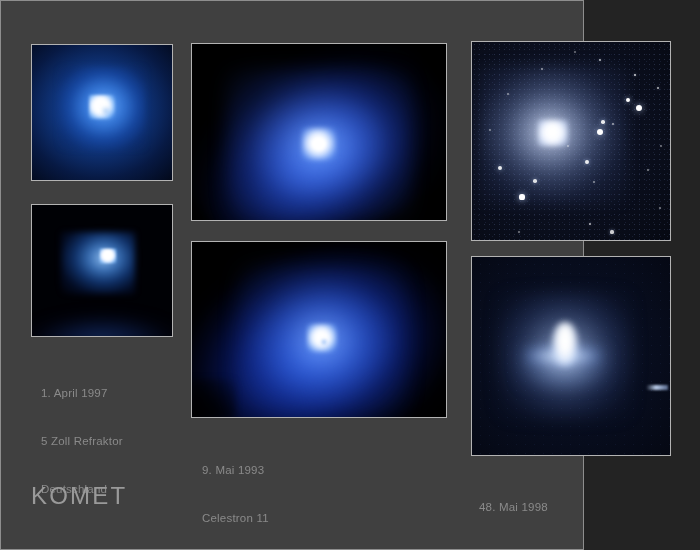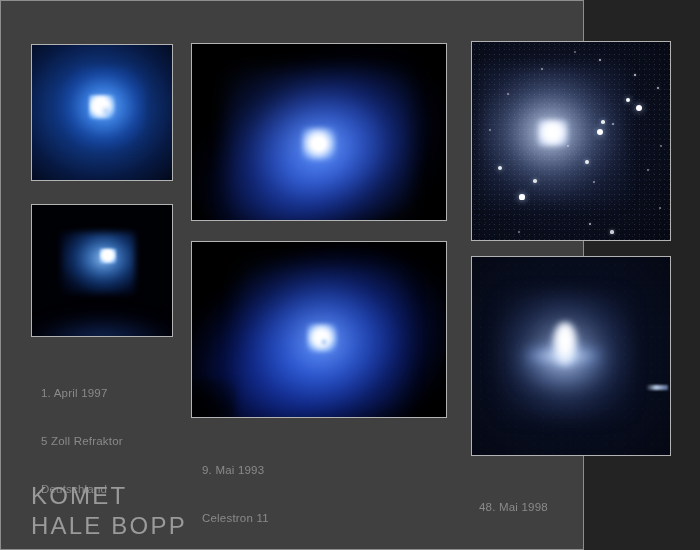--- a/index.html
+++ b/index.html
@@ -328,16 +328,15 @@
   </div>
 
   <div class="caption" style="left:478px;top:466px;">
     <div>48. Mai 1998</div>
     <div>Celestron 11</div>
     
   </div>
 
   <div id="title">
     <div>KOMET</div>
-    <div>HALE BOPP</div>
   </div>
 
 </div>
 
 </body></html>

